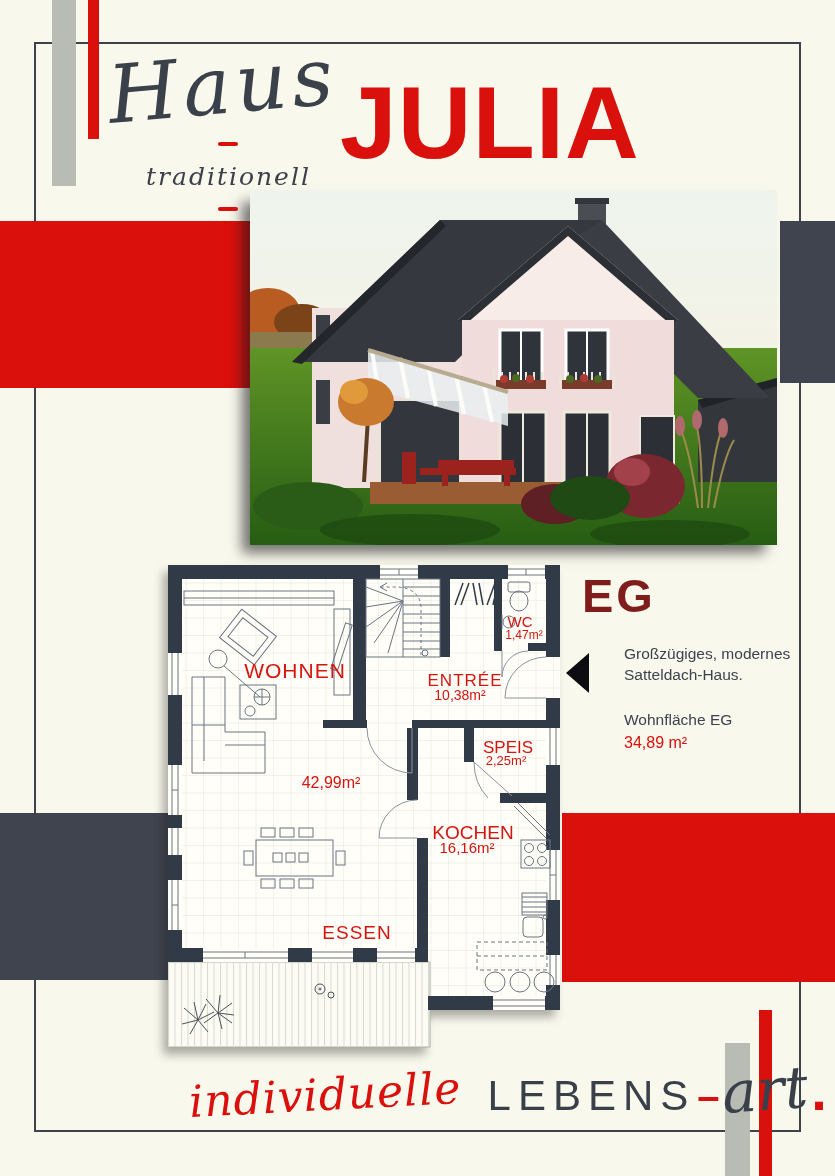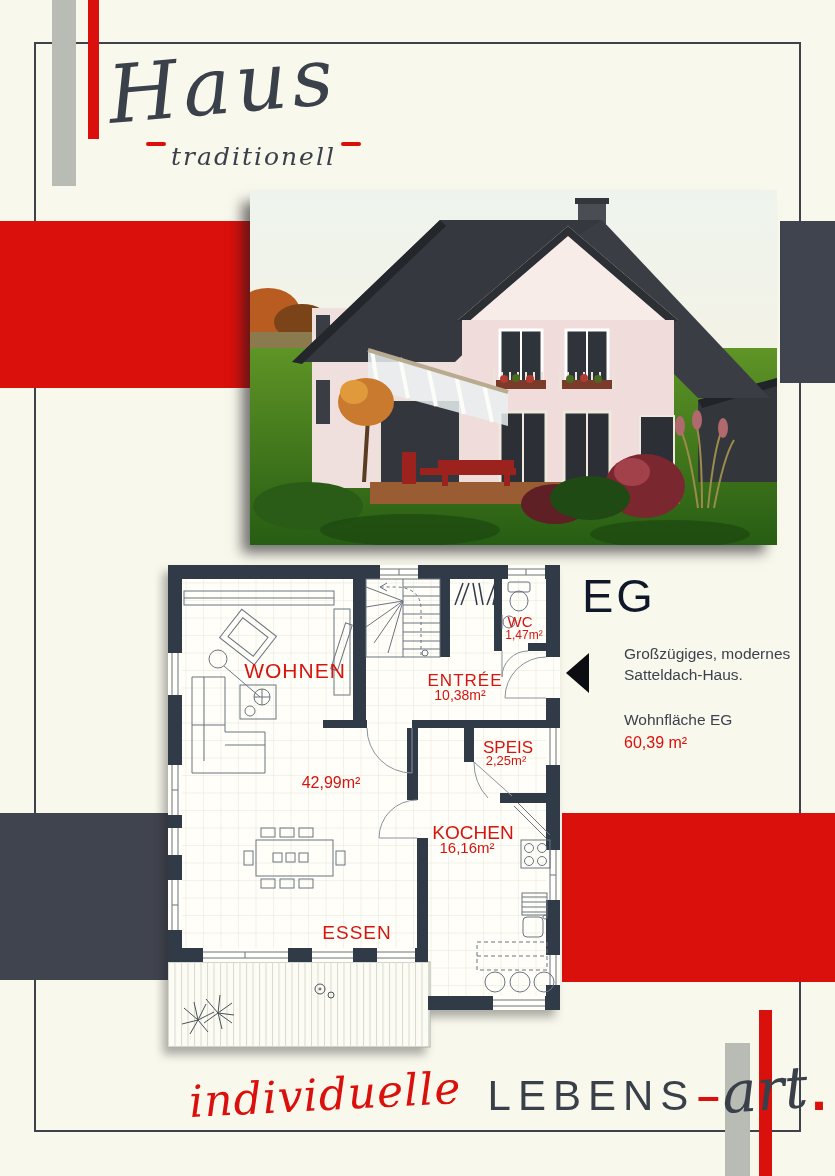--- a/index.html
+++ b/index.html
@@ -19,35 +19,35 @@
   
   .block{position:absolute;z-index:2;}
   .band-red-left{left:0;top:221px;width:250px;height:167px;background:#da100c;}
   .band-red-right{left:562px;top:813px;width:273px;height:169px;background:#da100c;}
   .block-dark-right{left:780px;top:221px;width:55px;height:162px;background:#40444e;}
   .block-dark-left{left:0;top:813px;width:168px;height:167px;background:#40444e;}
   
   .haus{position:absolute;left:108px;top:46px;z-index:4;
         font-family:"DejaVu Serif",serif;font-style:italic;font-size:80px;line-height:1;
         color:#3b414b;letter-spacing:5px;transform:rotate(-5deg);}
-  .tagline{position:absolute;left:146px;top:142px;z-index:4;display:flex;align-items:flex-start;gap:5px;}
+  .tagline{position:absolute;left:146px;top:142px;z-index:4;display:flex;align-items:center;gap:16px;flex-direction:column;}
   .tagline .dash{width:20px;height:4px;background:#da100c;border-radius:2px;}
   .tagline .word{font-family:"DejaVu Serif",serif;font-style:italic;font-size:25px;
                  color:#3b414b;letter-spacing:2px;}
   .julia{position:absolute;left:340px;top:72px;z-index:4;font-family:"Liberation Sans",sans-serif;
          font-weight:700;font-size:102px;line-height:1;color:#da100c;letter-spacing:1px;}
   
   .photo{position:absolute;left:250px;top:190px;width:527px;height:355px;z-index:3;
          box-shadow:-10px 10px 12px -2px rgba(25,25,30,.6);}
   
   .plan{position:absolute;left:168px;top:565px;width:392px;height:490px;z-index:4;
         filter:drop-shadow(-5px 7px 5px rgba(25,25,30,.35));}
   
-  .eg{position:absolute;left:582px;top:568px;z-index:4;font-size:47px;font-weight:400;
-      color:#0f172a;letter-spacing:3px;}
+  .eg{position:absolute;left:582px;top:568px;z-index:4;font-size:47px;font-weight:700;
+      color:#7f1d1d;letter-spacing:3px;}
   .entry-arrow{position:absolute;left:566px;top:653px;z-index:5;width:0;height:0;
       border-top:20px solid transparent;border-bottom:20px solid transparent;
       border-right:23px solid #0c0d10;}
   .info{position:absolute;left:624px;top:644px;width:175px;z-index:4;
         font-size:15.5px;line-height:1.35;color:#3c424e;}
   .info .area-label{margin-top:24px;}
   .info .area-value{color:#da100c;margin-top:1px;font-size:16px;}
   
   .footer-line{position:absolute;left:238px;top:1056px;width:540px;z-index:4;
                display:flex;align-items:baseline;justify-content:center;}
@@ -74,20 +74,21 @@
   <div class="block band-red-right"></div>
   <div class="block block-dark-right"></div>
   <div class="block block-dark-left"></div>
 
   <div class="haus">Haus</div>
   <div class="tagline">
     <span class="dash"></span>
     <span class="word">traditionell</span>
     <span class="dash"></span>
   </div>
+  <div class="julia">JULIA</div>
 
   <div class="photo">
     <svg width="527" height="355" viewBox="0 0 527 355">
       <defs>
         <linearGradient id="sky" x1="0" y1="0" x2="0" y2="1">
           <stop offset="0" stop-color="#eef4ed"></stop>
             <stop offset="0.7" stop-color="#f6f1e3"></stop>
           <stop offset="1" stop-color="#f3e6cf"></stop>
         </linearGradient>
         <linearGradient id="lawn" x1="0" y1="0" x2="0" y2="1">
@@ -402,21 +403,21 @@
     </svg>
   </div>
 
   <div class="eg">EG</div>
   <div class="entry-arrow"></div>
 
   <div class="info">
     <div>Großzügiges, modernes</div>
     <div>Satteldach-Haus.</div>
     <div class="area-label">Wohnfläche EG</div>
-    <div class="area-value">60,39 m²</div>
+    <div class="area-value">34,89 m²</div>
   </div>
 
   <div class="footer-line">
     <span class="fw-red-script">individuelle</span>
     <span class="fw-caps">LEBENS</span>
     <span class="fw-hyph">–</span>
     <span class="fw-script">art</span>
     <span class="fw-dot">.</span>
   </div>
 

